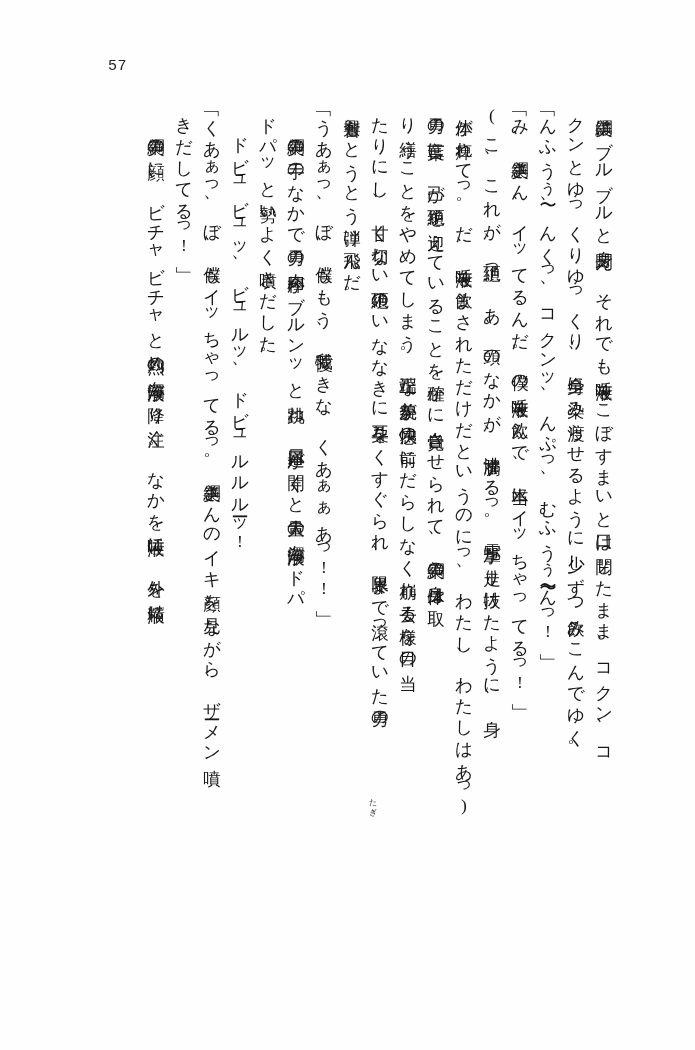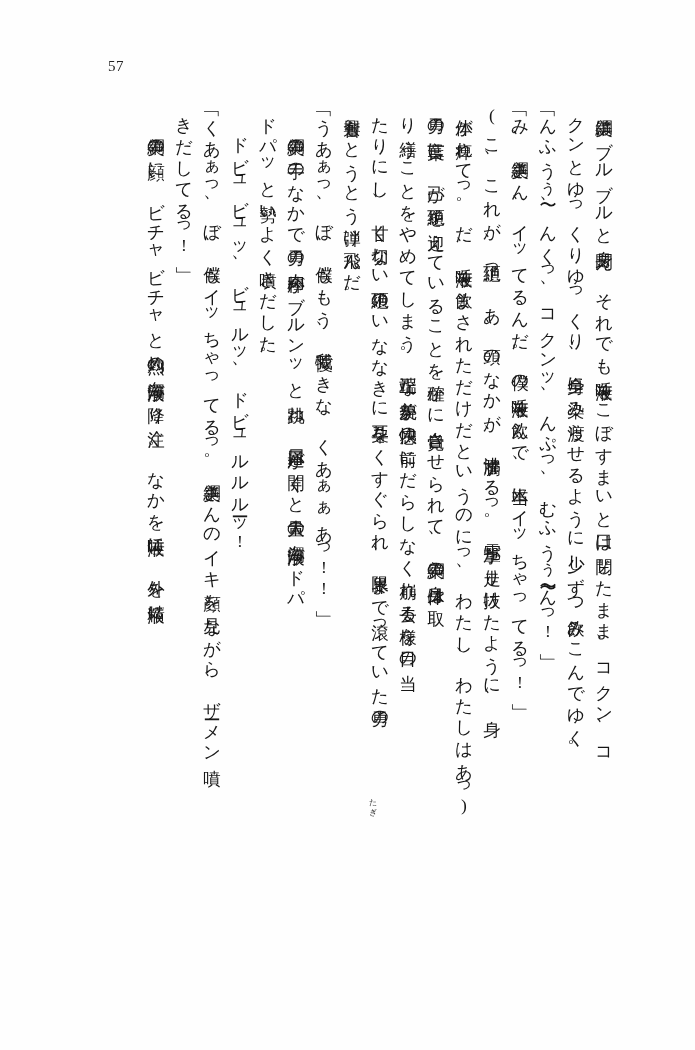--- a/index.html
+++ b/index.html
@@ -20,21 +20,21 @@
     position: absolute;
     inset: 0;
     background: #fefefe;
   }
 
   .page-number {
     position: absolute;
     top: 58px;
     left: 108px;
     font-size: 15px;
-    font-family: Liberation Serif, serif;
+    font-family: Liberation Mono, monospace;
     color: #222;
     letter-spacing: 0.5px;
   }
 
   
   .text-block {
     position: absolute;
     top: 105px;
     left: 92px;
     width: 520px;

